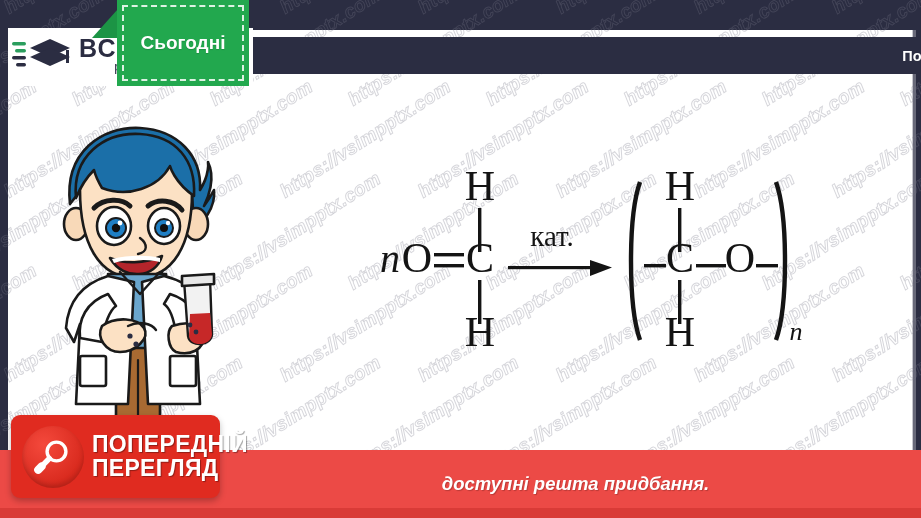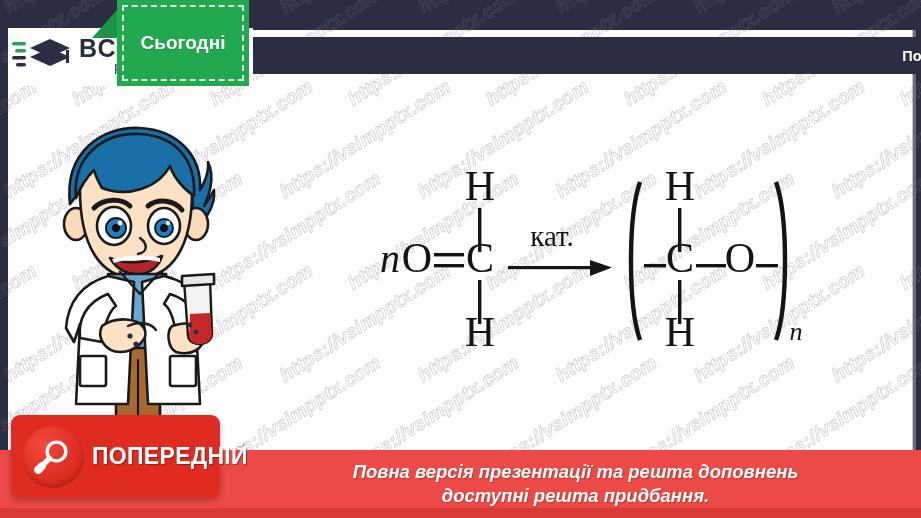--- a/index.html
+++ b/index.html
@@ -407,31 +407,31 @@
       <rect x="272" y="96" width="22" height="3.4"></rect>
       <rect x="324" y="96" width="30" height="3.4"></rect>
       <rect x="384" y="96" width="22" height="3.4"></rect>
       <rect x="306" y="40" width="3.4" height="44"></rect>
       <rect x="306" y="112" width="3.4" height="44"></rect>
       <text id="f-sub" x="424" y="172" font-size="26" font-style="italic">n</text>
     </g>
   </svg>
 
   <div class="bottom-banner">
-    <span class="bb-line">Повна версія презентації та решта доповнень</span>
     <span class="bb-line">доступні решта придбання.</span>
   </div>
   <div class="banner-base"></div>
 
   <div class="preview-badge">
     <span class="mag-circle">
       <svg width="38" height="38" viewBox="0 0 38 38">
         <circle cx="22.5" cy="13.5" r="9.4" fill="none" stroke="#ffffff" stroke-width="3.4"></circle>
         <path d="M15.2 20.6 L6.4 29.6" stroke="#ffffff" stroke-width="5.6" stroke-linecap="round"></path>
         <path d="M7.6 28.4 L4.2 31.8" stroke="#ffffff" stroke-width="8" stroke-linecap="round"></path>
       </svg>
     </span>
     <span class="preview-text">
       <span>ПОПЕРЕДНІЙ</span>
+      <span>ПЕРЕГЛЯД</span>
     </span>
   </div>
 
 </div>
 
 </body></html>

